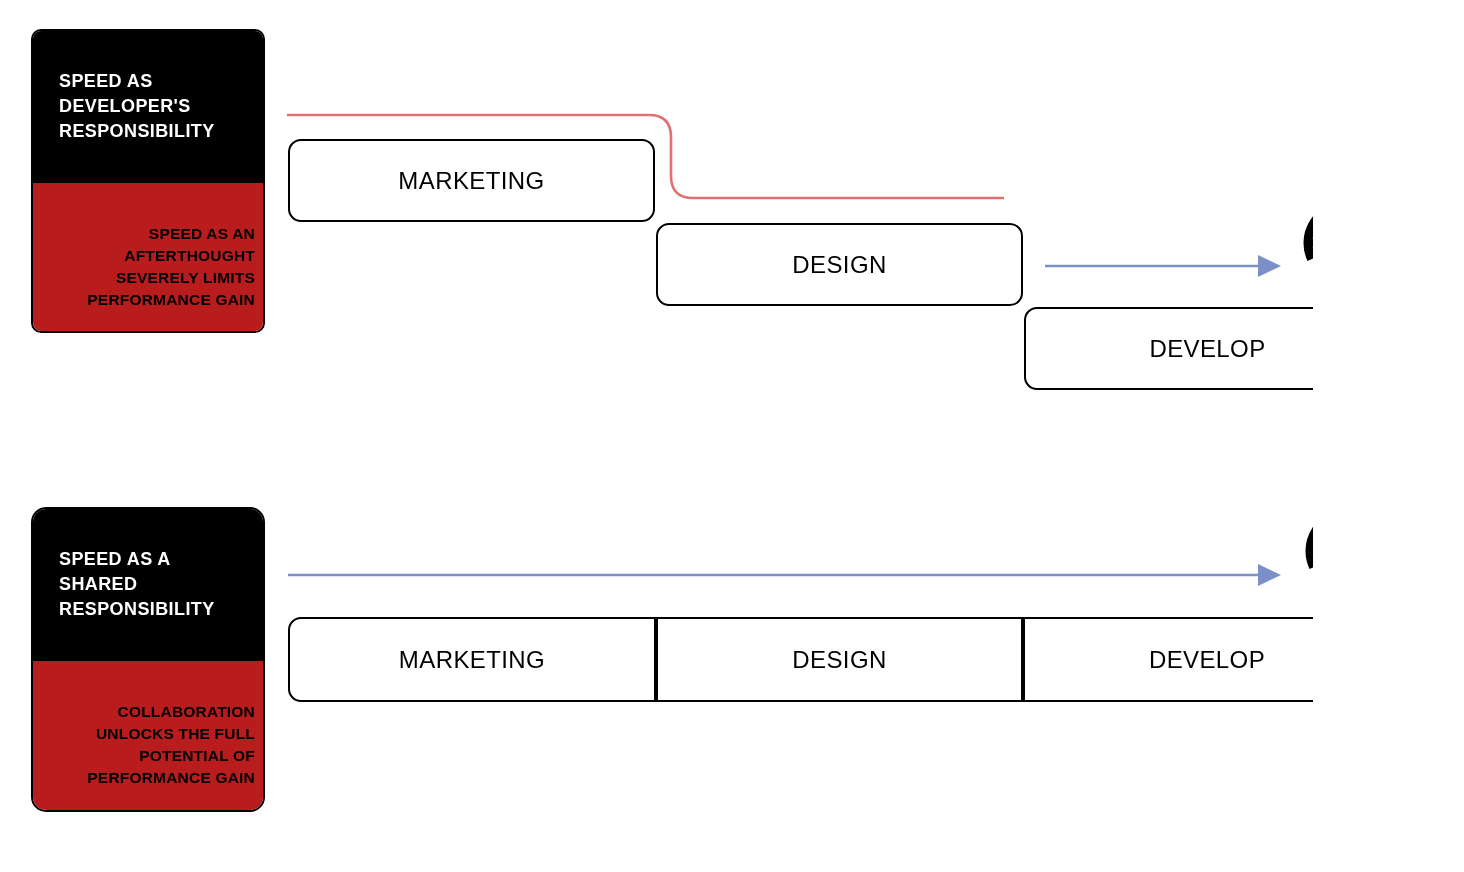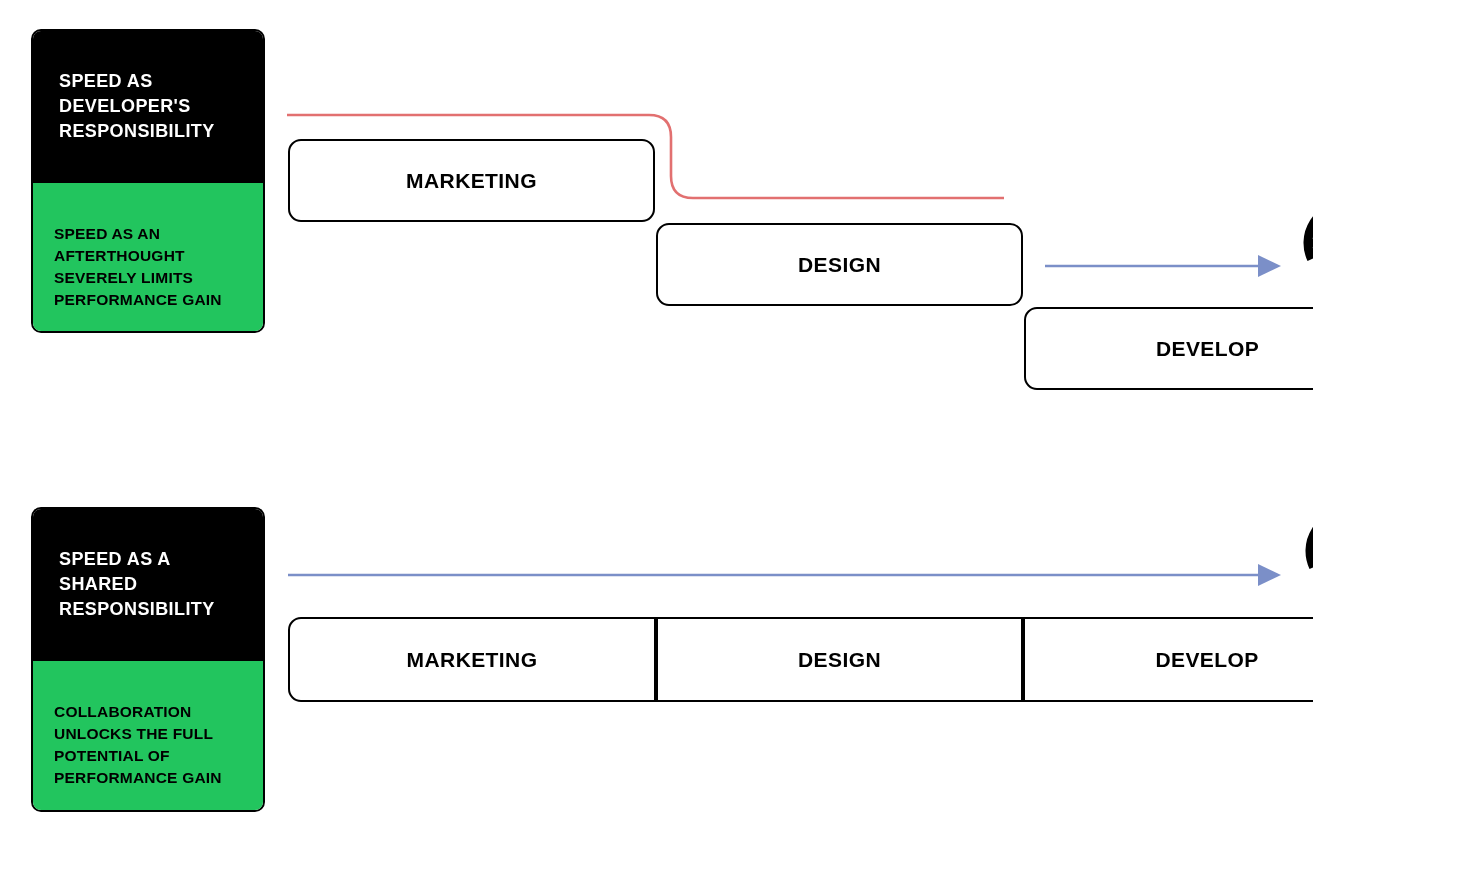--- a/index.html
+++ b/index.html
@@ -38,44 +38,45 @@
     font-weight: bold;
     font-size: 18px;
     line-height: 25px;
     letter-spacing: 0.4px;
     padding: 38px 8px 0 26px;
     box-sizing: border-box;
     white-space: pre-line;
   }
   .card-white {
     flex: 1;
-    background: #22c55e;
+    background: #b91c1c;
     color: #000;
     font-weight: bold;
     font-size: 15.5px;
     line-height: 22px;
     letter-spacing: 0.2px;
     padding: 40px 8px 8px 21px;
     box-sizing: border-box;
     white-space: pre-line;
+    text-align: right;
   }
   
   .stage-box {
     position: absolute;
     border: 2.5px solid #000;
     border-radius: 13px;
     background: #fff;
     box-sizing: border-box;
     display: flex;
     align-items: center;
     justify-content: center;
   }
   .stage-label {
-    font-weight: bold;
-    font-size: 21px;
+    font-weight: normal;
+    font-size: 24px;
     letter-spacing: 0.4px;
     color: #000;
   }
   
   .cell-left  { border-radius: 13px 0 0 13px; }
   .cell-mid   { border-radius: 0; }
   .cell-right { border-radius: 0 13px 13px 0; }
   
   .gauge {
     position: absolute;
@@ -126,21 +127,21 @@
       <line x1="14" y1="52" x2="24" y2="52"></line>
       <line x1="24.5" y1="26.5" x2="31.6" y2="33.6"></line>
       <line x1="50" y1="16" x2="50" y2="26"></line>
       <line x1="75.5" y1="26.5" x2="68.4" y2="33.6"></line>
       <line x1="86" y1="52" x2="76" y2="52"></line>
     </g>
     <line x1="53" y1="57" x2="26" y2="51" stroke="#000" stroke-width="9" stroke-linecap="round"></line>
     <circle cx="53" cy="57" r="7.5" fill="#000"></circle>
   </svg>
 
-  <div class="info-card" style="top:507px; height:305px;">
+  <div class="info-card" style="top:507px; height:305px;border-radius:15px;">
     <div class="card-black">SPEED AS A
 SHARED
 RESPONSIBILITY</div>
     <div class="card-white">COLLABORATION
 UNLOCKS THE FULL
 POTENTIAL OF
 PERFORMANCE GAIN</div>
   </div>
 
   <div>

